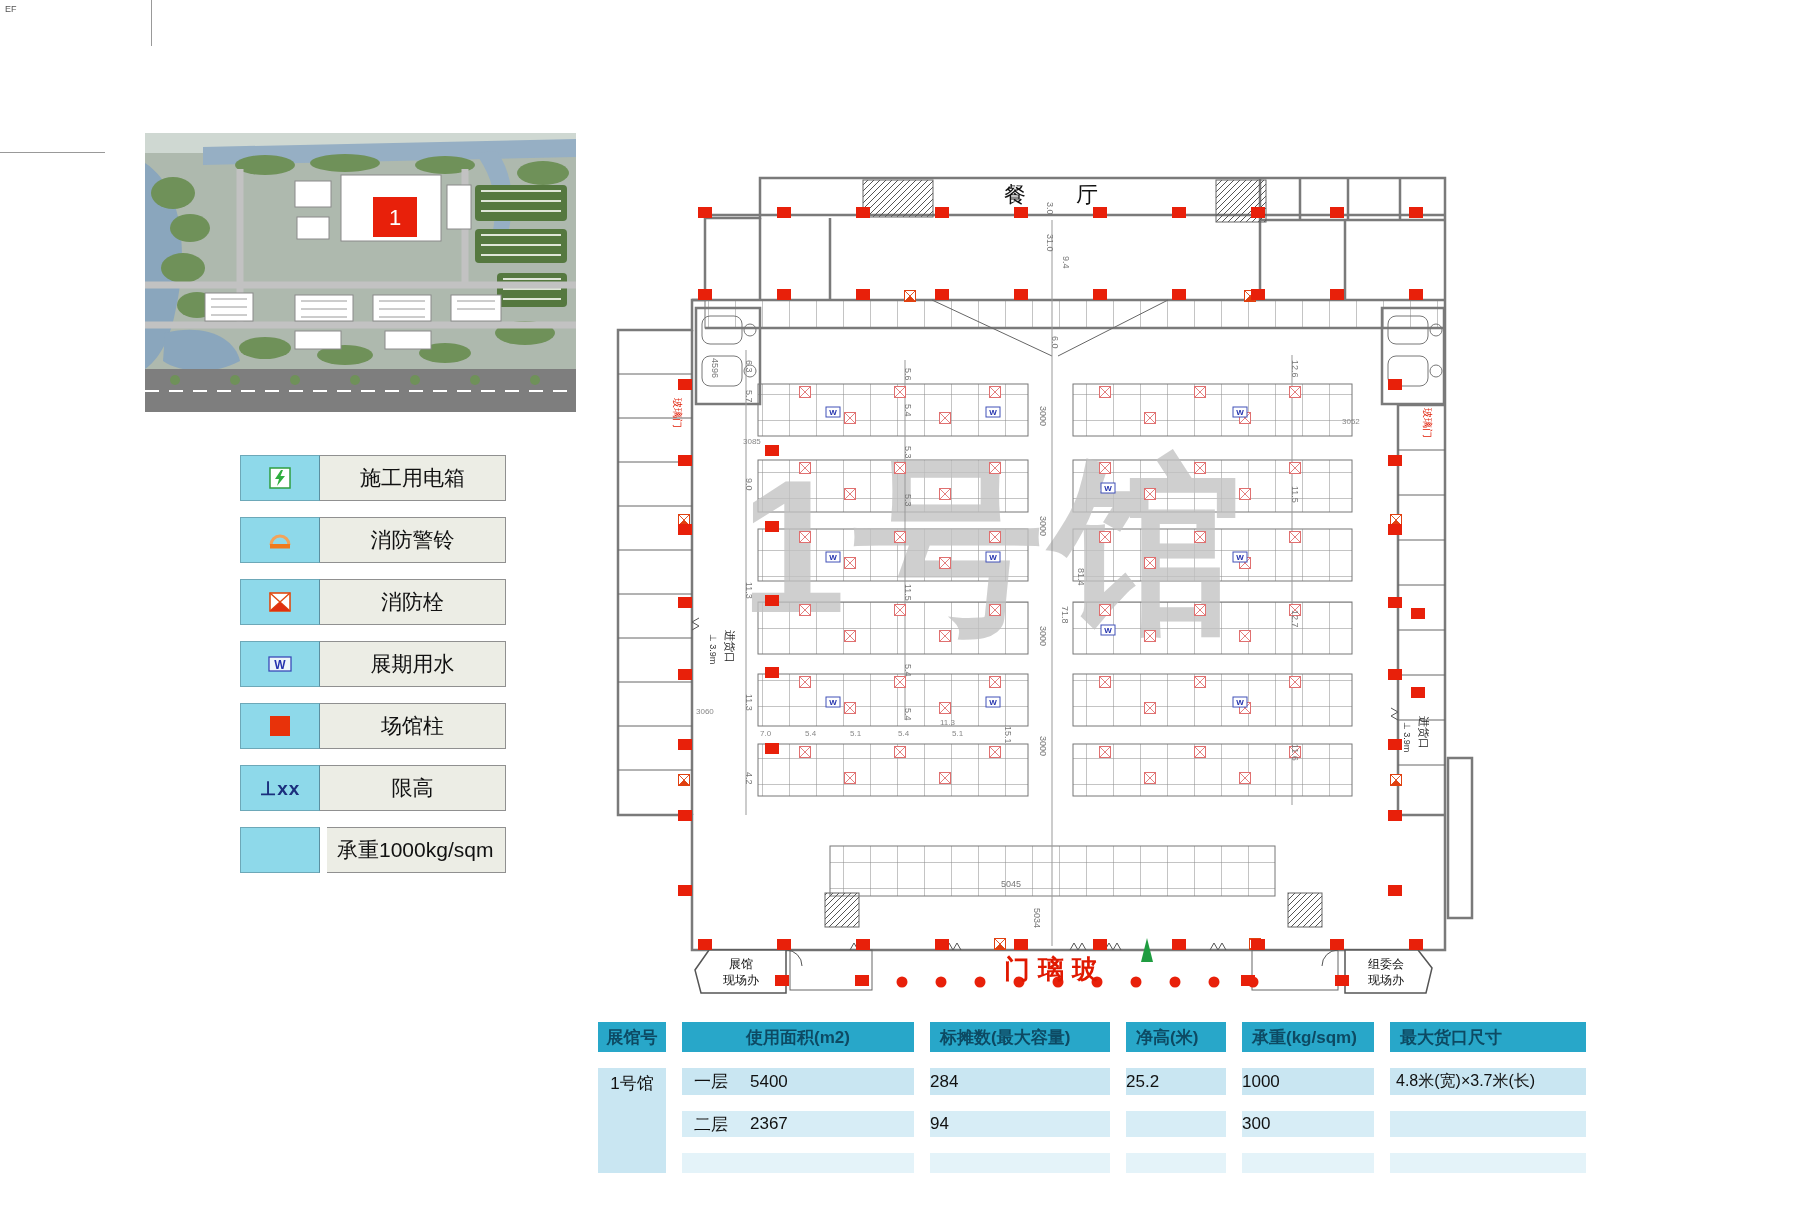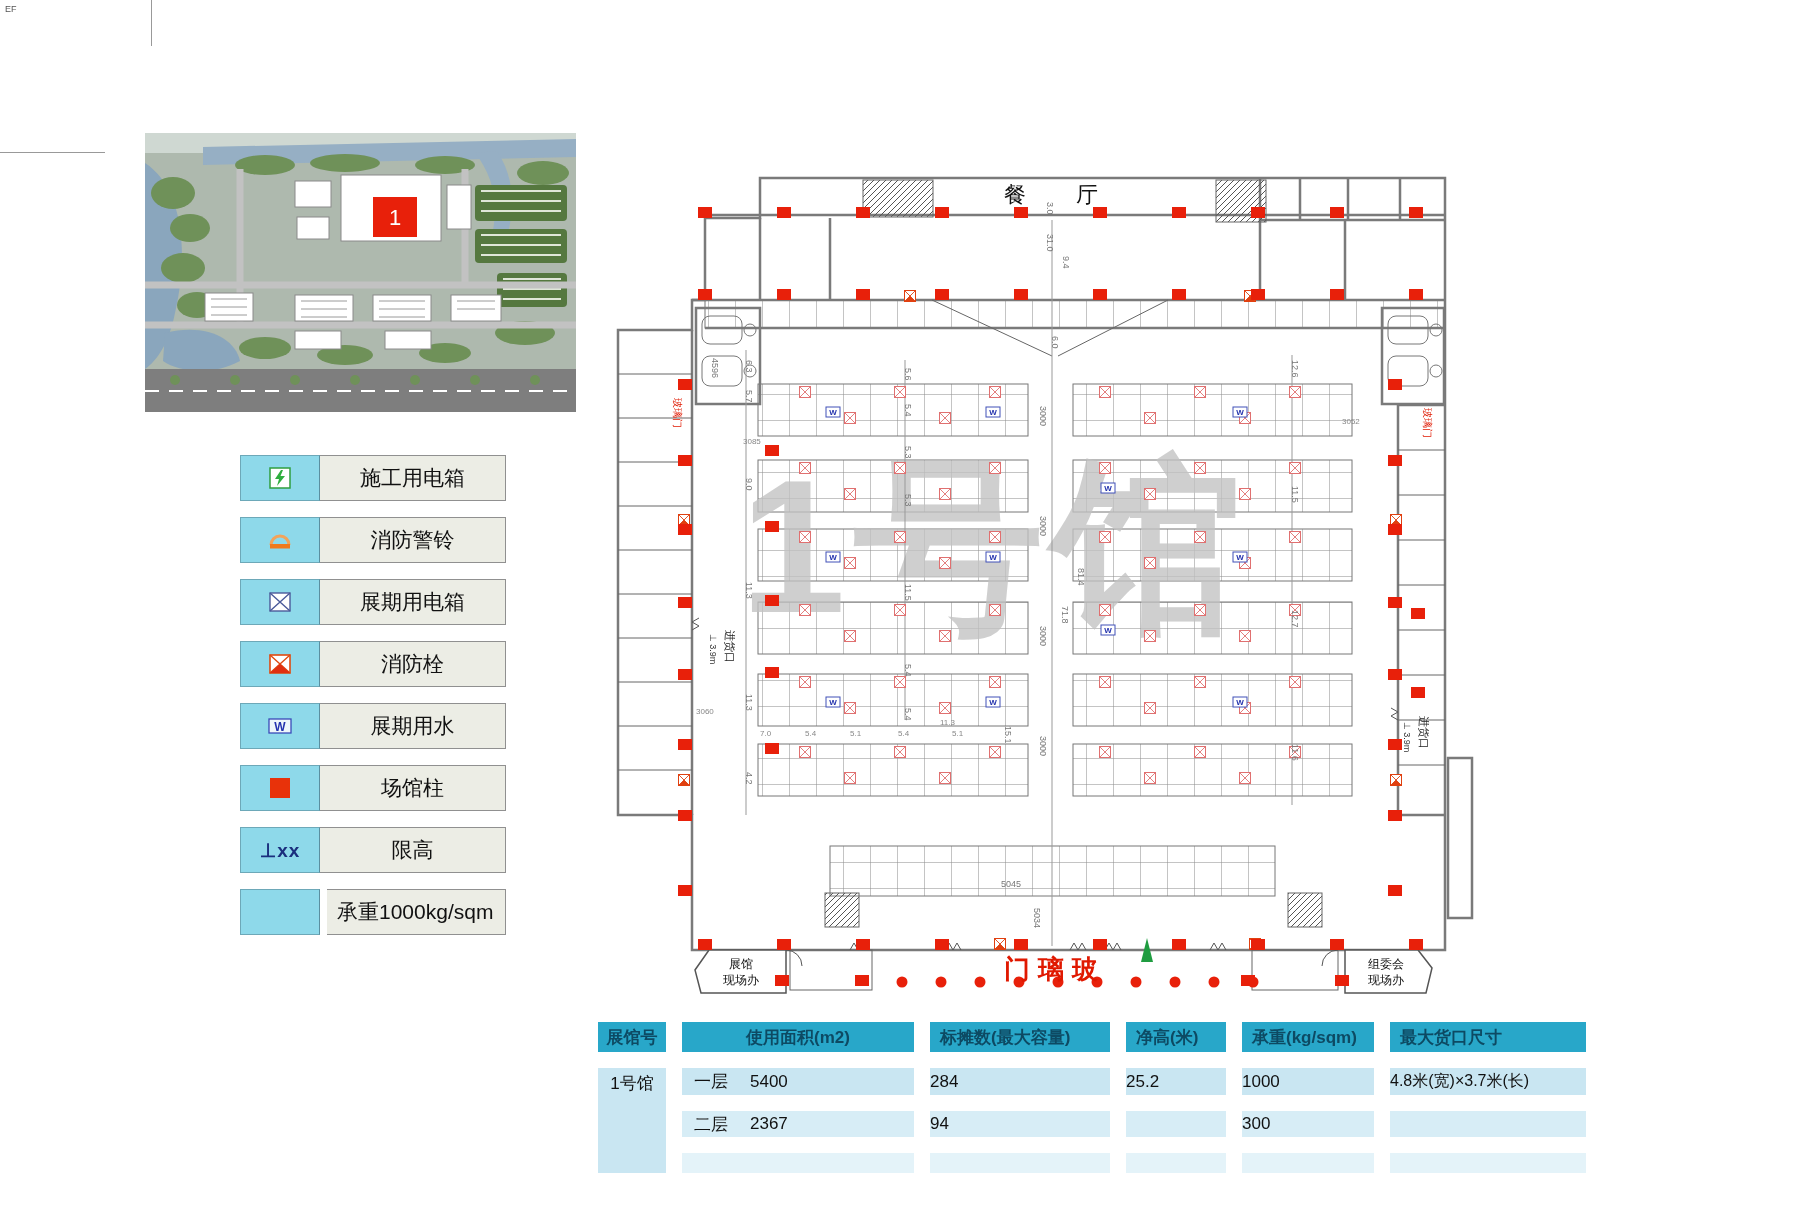--- a/index.html
+++ b/index.html
@@ -34,21 +34,21 @@
   .th{background:#28a7c9;color:#0d4a63;font-weight:bold;font-size:17px;
       display:flex;align-items:center;justify-content:center;white-space:nowrap;overflow:hidden;}
   .th-left{justify-content:flex-start;padding-left:10px;}
   .td{font-size:17px;color:#111;display:flex;align-items:center;white-space:nowrap;overflow:hidden;}
   .r1{background:#c9e6f2;}
   .r2{background:#d7edf6;}
   .r3{background:#e4f3f9;}
   .hall-cell{grid-row:2/5;background:#c9e6f2;justify-content:center;align-items:flex-start;padding-top:4px;}
   .area-cell .floor{width:68px;padding-left:12px;box-sizing:border-box;}
   .num-cell{}
-  .gate-cell{font-size:16px;}
+  .gate-cell{padding-left:6px;font-size:16px;}
 
   svg text{font-family:"Liberation Sans",sans-serif;}
   .dim{font-size:9px;fill:#777;}
   .dim2{font-size:8px;fill:#888;}
 </style>
 </head>
 <body>
 
 <div class="canvas">
 
@@ -143,29 +143,20 @@
     <div class="legend-row">
       <div class="legend-icon-cell">
         <svg width="28" height="24" viewBox="0 0 28 24">
           <path d="M5,17 A9,9 0 0 1 23,17" fill="none" stroke="#f2a45a" stroke-width="3"></path>
           <rect x="4" y="16" width="20" height="4.5" fill="#ef7a1c"></rect>
         </svg>
       </div>
       <div class="legend-label-cell">消防警铃</div>
     </div>
 
-    <div class="legend-row">
-      <div class="legend-icon-cell">
-        <svg width="24" height="22" viewBox="0 0 24 22">
-          <rect x="2" y="2" width="20" height="18" fill="#fff" stroke="#4a5a9a" stroke-width="1.4"></rect>
-          <path d="M2,2 L22,20 M22,2 L2,20" stroke="#4a5a9a" stroke-width="1.4"></path>
-        </svg>
-      </div>
-      <div class="legend-label-cell">展期用电箱</div>
-    </div>
 
     <div class="legend-row">
       <div class="legend-icon-cell">
         <svg width="24" height="22" viewBox="0 0 24 22">
           <rect x="2" y="2" width="20" height="18" fill="#fff" stroke="#e04a10" stroke-width="1.6"></rect>
           <path d="M2,2 L22,20 M22,2 L2,20" stroke="#e04a10" stroke-width="1.4"></path>
           <polygon points="2,20 22,20 12,11" fill="#e03010"></polygon>
         </svg>
       </div>
       <div class="legend-label-cell">消防栓</div>

